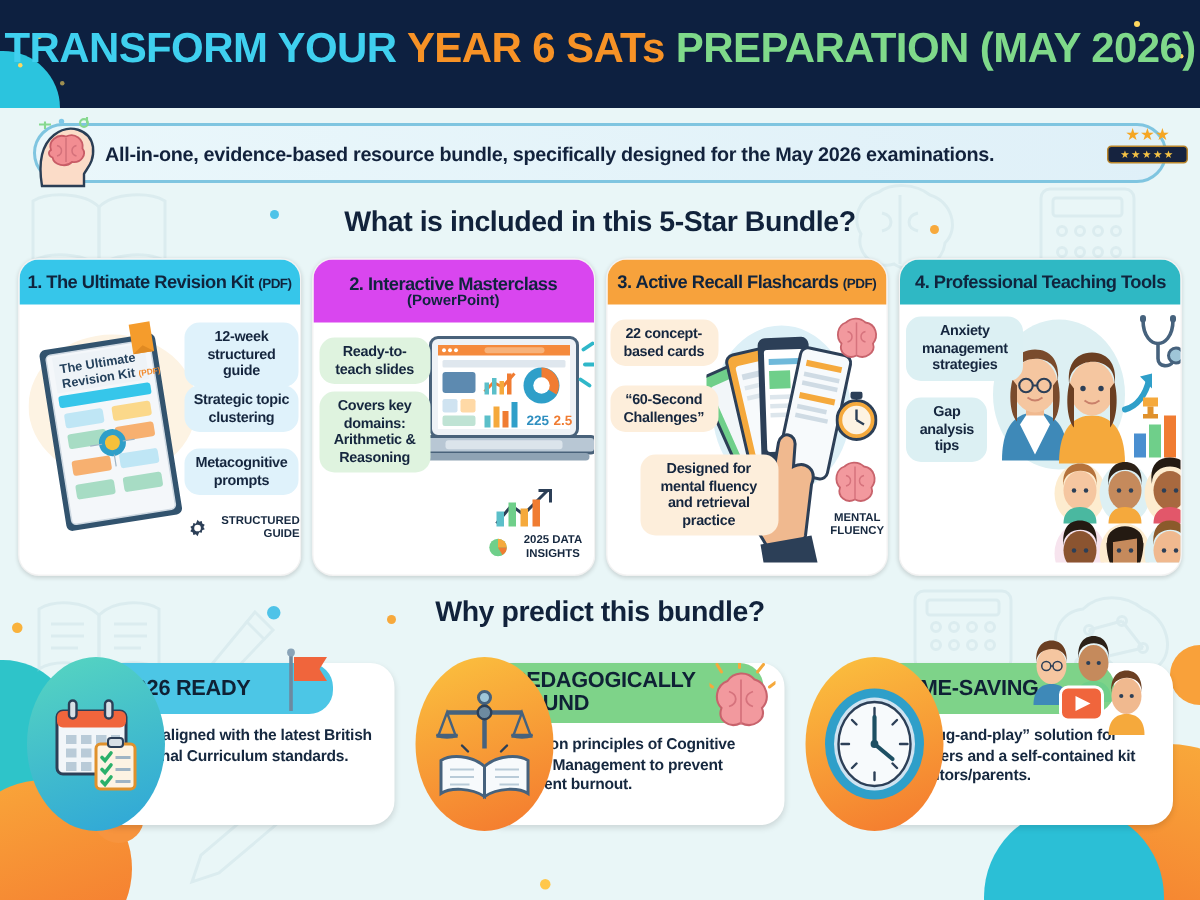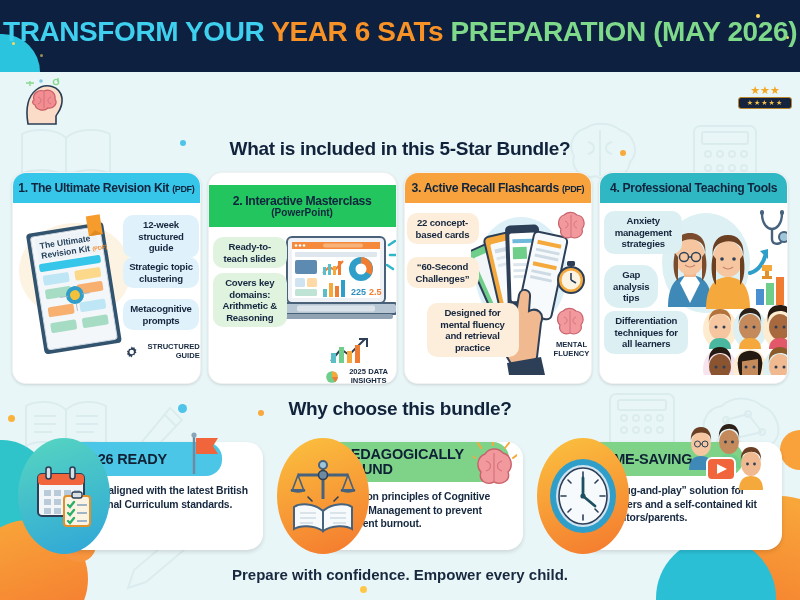--- a/index.html
+++ b/index.html
@@ -89,21 +89,21 @@
   .card-head {
     height:30px; display:flex; flex-direction:column; align-items:center;
     justify-content:center; padding:0 4px;
   }
   .card-head.tall { height:42px; }
   .card-title { font-size:12.2px; font-weight:bold; color:#10243d;
                 white-space:nowrap; letter-spacing:-0.35px; }
   .card-title .sub { font-size:9px; font-weight:bold; }
   .card-sub2 { font-size:10px; font-weight:bold; color:#10243d; margin-top:-1px; }
   .c1 .card-head { background:#36c6ea; }
-  .c2 .card-head { background:#22c55e;margin-top:12px; }
+  .c2 .card-head { background:#d946ef; }
   .c3 .card-head { background:#f7a23c; }
   .c4 .card-head { background:#2fb8c4; }
   .card-body { position:relative; height:100%; }
 
   .bubble {
     position:absolute; border-radius:10px; padding:4px 6px;
     font-size:9.6px; font-weight:bold; color:#15263e; text-align:center;
     line-height:11.6px; letter-spacing:-0.2px;
   }
   .c1 .bubble { background:#dff2fb; }
@@ -246,20 +246,23 @@
   <div class="header-band">
     <div class="blob" style="left:-36px;top:34px;width:76px;height:76px;background:#2bc4de;"></div>
     <div class="spark" style="left:24px;top:22px;width:4px;height:4px;"></div>
     <div class="spark" style="left:12px;top:42px;width:3px;height:3px;"></div>
     <div class="spark" style="left:756px;top:14px;width:4px;height:4px;"></div>
     <div class="spark" style="left:786px;top:36px;width:3px;height:3px;"></div>
     <div class="spark" style="left:40px;top:54px;width:3px;height:3px;opacity:.6;"></div>
     <div class="header-title"><span class="t-cyan">TRANSFORM YOUR </span><span class="t-orange">YEAR 6 SATs </span><span class="t-green">PREPARATION (MAY 2026)</span></div>
   </div>
 
+  <div class="subtitle-bar">
+    <div class="subtitle-text">All-in-one, evidence-based resource bundle, specifically designed for the May 2026 examinations.</div>
+  </div>
   <svg class="head-icon" viewBox="0 0 44 48">
     <path d="M6 46 C4 34 4 20 14 12 C24 4 38 8 40 20 C41 30 36 34 34 38 L34 46 Z" fill="#fbdcc8" stroke="#2a3e55" stroke-width="1.6"></path>
     <path d="M12 22 C10 16 16 11 22 13 C28 10 34 15 33 21 C36 25 32 31 26 30 C22 34 14 32 13 27 C10 26 10 23 12 22 Z" fill="#f28d92" stroke="#c85c66" stroke-width="1.2"></path>
     <path d="M22 14 L22 30 M16 19 C20 20 20 25 16 26 M29 19 C25 20 25 25 29 26" fill="none" stroke="#d4717b" stroke-width="1"></path>
     <g stroke="#86d98f" stroke-width="1.4" fill="none">
       <path d="M8 8 L8 3 M4 5 L12 5"></path>
         <path d="M36 4 L36 0"></path>
     </g>
     <circle cx="34" cy="4" r="2.6" fill="none" stroke="#86d98f" stroke-width="1.4"></circle>
     <circle cx="19" cy="3" r="1.8" fill="#7ec8e8"></circle>
@@ -550,27 +553,26 @@
           <g>
             <ellipse cx="122" cy="162" rx="17" ry="20" fill="#ddf0f3"></ellipse>
             <ellipse cx="122" cy="160" rx="11" ry="13" fill="#f0b98f"></ellipse>
             <path d="M111 157 C110 143 134 142 133 157 C134 146 130 140 122 140 C114 140 110 146 111 157 Z" fill="#8b5a2b"></path>
             <circle cx="118" cy="160" r="1.5" fill="#2c3f57"></circle>
               <circle cx="126" cy="160" r="1.5" fill="#2c3f57"></circle>
             <path d="M111 182 C111 174 116 171 122 171 C128 171 133 174 133 182 Z" fill="#f5a93c"></path>
           </g>
         </svg>
         <div class="bubble" style="left:4px;top:8px;width:78px;">Anxiety management strategies</div>
-        <div class="bubble" style="left:4px;top:62px;width:54px;border-radius:15px;">Gap analysis tips</div>
-        <div class="bubble" style="left:4px;top:108px;width:84px;">Differentiation techniques for all learners</div>
+        <div class="bubble" style="left:4px;top:62px;width:54px;">Gap analysis tips</div>
       </div>
     </div>
   </div>
 
-  <div class="section-head" id="head-why">Why choose this bundle?</div>
+  <div class="section-head" id="head-why">Why predict this bundle?</div>
 
   <div class="benefits">
 
     <div class="benefit b1">
       <div class="benefit-card"></div>
       <div class="benefit-label">2026 READY</div>
       <div class="benefit-text">Fully aligned with the latest British National Curriculum standards.</div>
       <div class="benefit-icon">
         <svg width="64" height="64" viewBox="0 0 64 64">
           <rect x="6" y="10" width="46" height="42" rx="4" fill="#f2f6f9" stroke="#2c3f57" stroke-width="2"></rect>
@@ -700,14 +702,13 @@
           <circle cx="62.5" cy="42" r="1.4" fill="#2c3f57"></circle>
             <circle cx="69.5" cy="42" r="1.4" fill="#2c3f57"></circle>
           <path d="M54 68 C54 58 59 54 66 54 C73 54 78 58 78 68 Z" fill="#f5a93c"></path>
         </g>
         <rect x="22" y="36" width="28" height="22" rx="5" fill="#f0653c" stroke="#ffffff" stroke-width="2"></rect>
         <path d="M32 42 L42 47 L32 52 Z" fill="#ffffff"></path>
       </svg>
     </div>
   </div>
 
-  <div id="tagline">Prepare with confidence. Empower every child.</div>
 </div>
 
 </body></html>

